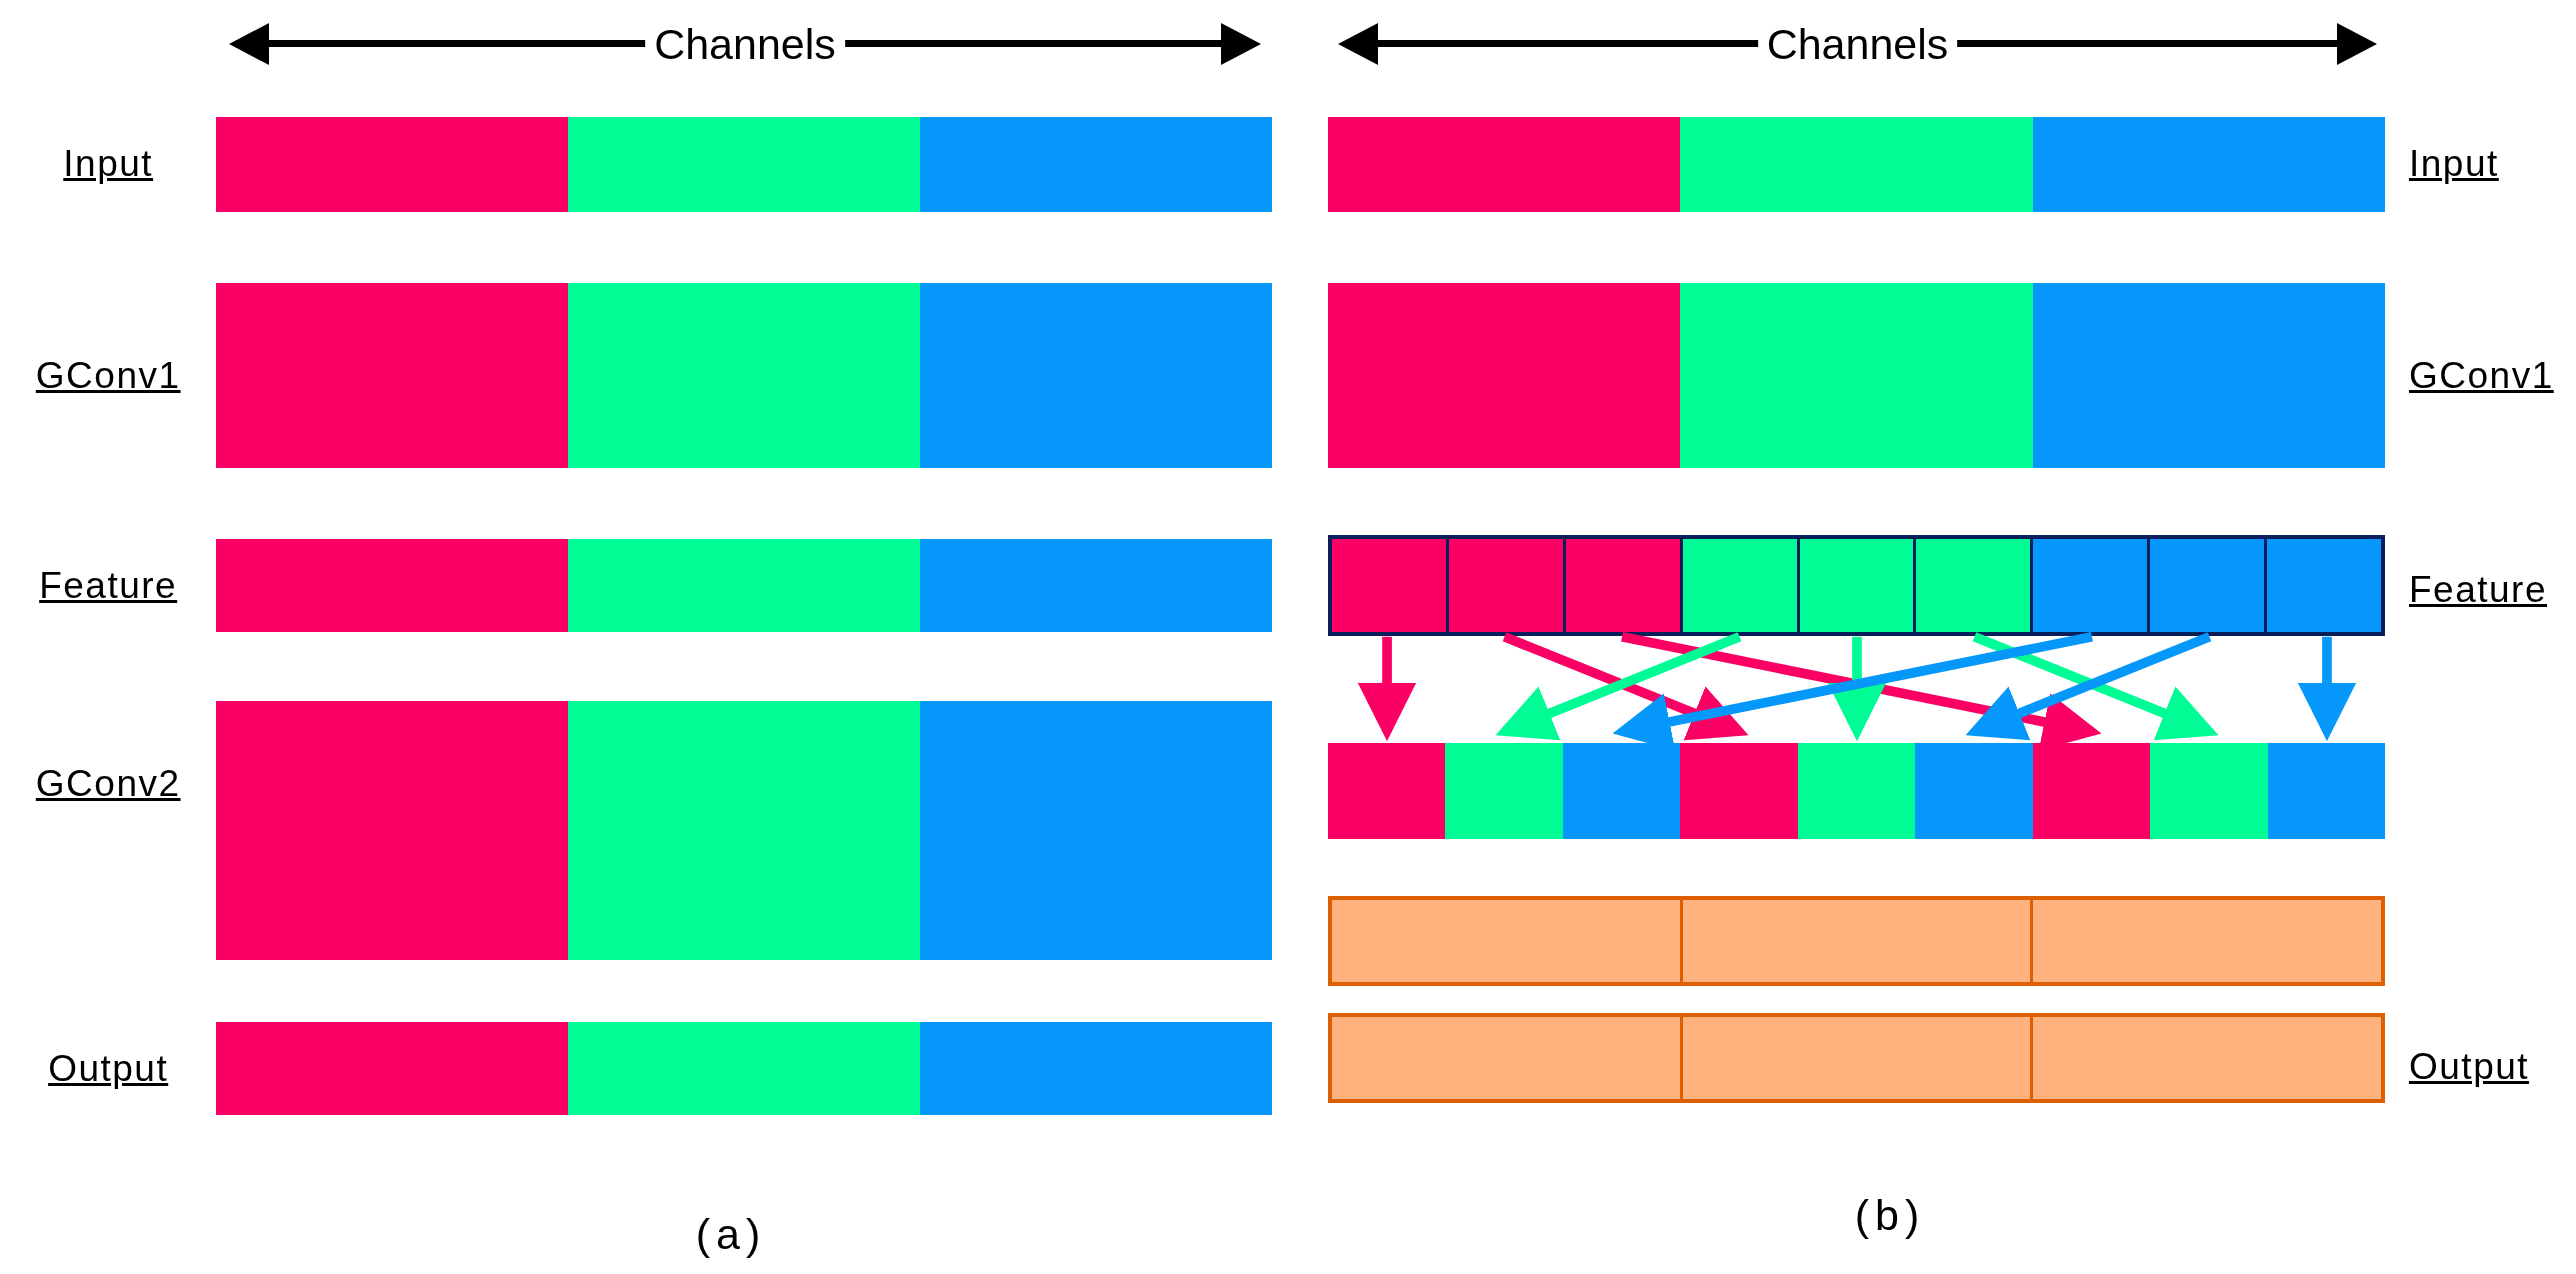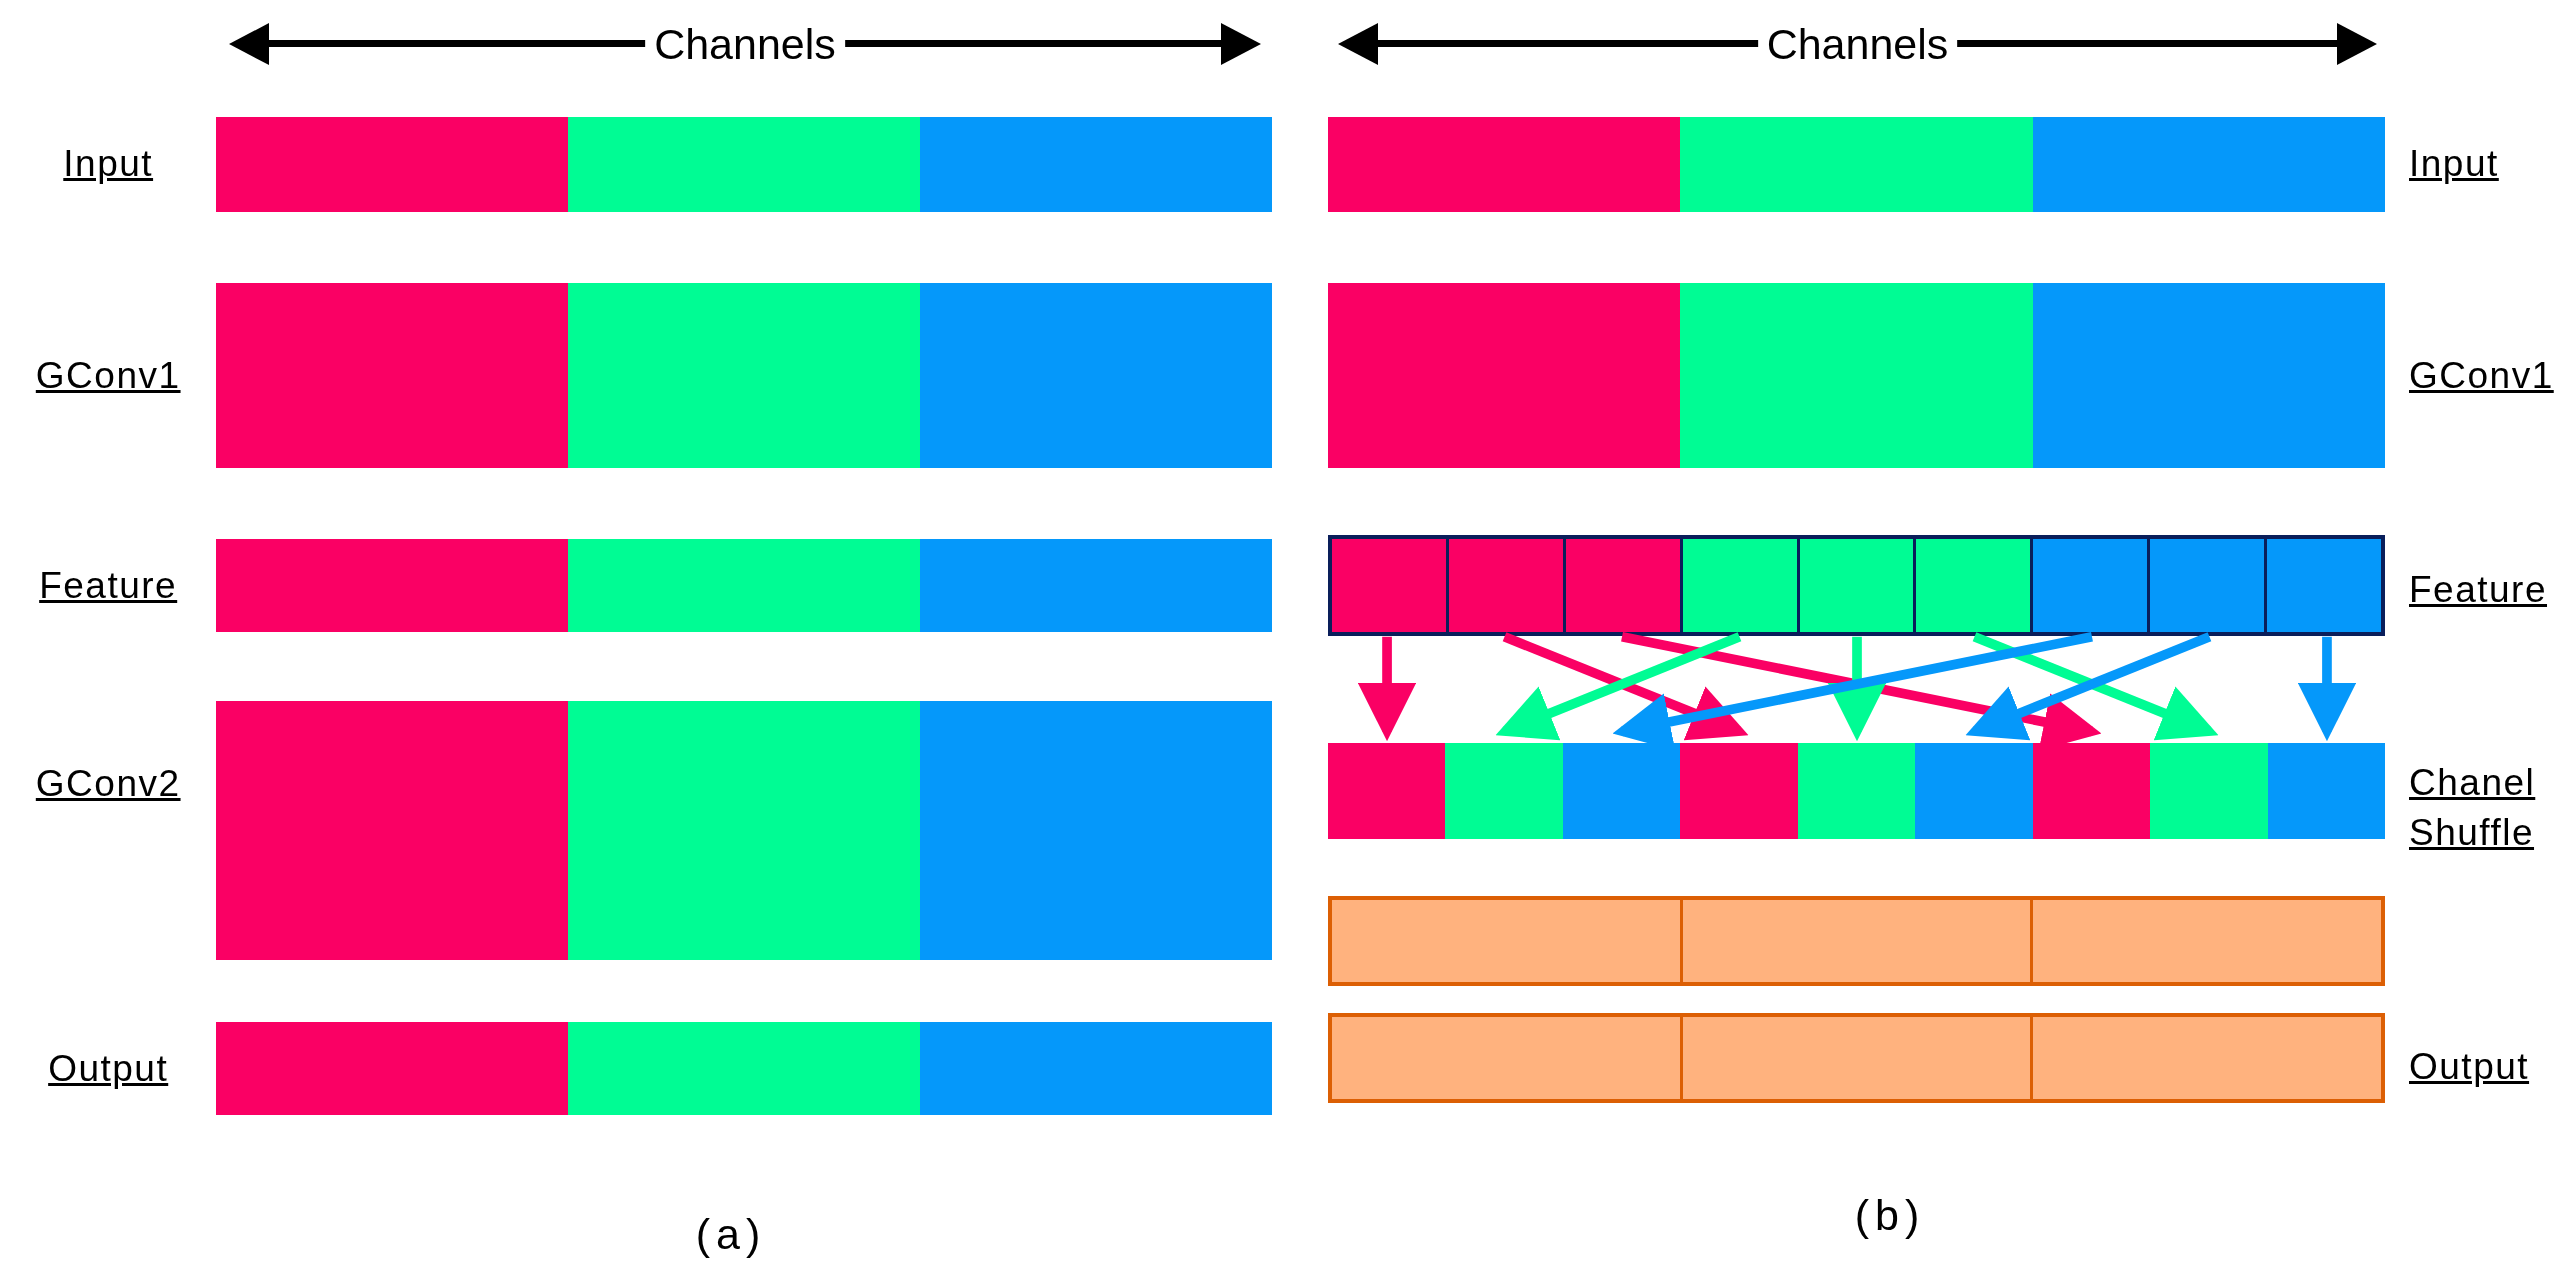--- a/index.html
+++ b/index.html
@@ -181,22 +181,18 @@
     </div>
   <div class="bar" id="orange2-b">
       <div style="background: rgb(255, 178, 126);"></div>
       <div style="background: rgb(255, 178, 126);"></div>
       <div style="background: rgb(255, 178, 126);"></div>
     </div>
 
   <div class="row-label label-b" id="lbl-input-b">Input</div>
   <div class="row-label label-b" id="lbl-gconv1-b">GConv1</div>
   <div class="row-label label-b" id="lbl-feature-b">Feature</div>
-  <div class="row-label label-b" id="lbl-shuffle-b">
-    <span>Chanel</span>
-    <span>Shuffle</span>
-  </div>
   <div class="row-label label-b" id="lbl-output-b">Output</div>
 
   <div class="caption" id="caption-b">(b)</div>
 
 </div>
 
 
 </body></html>

